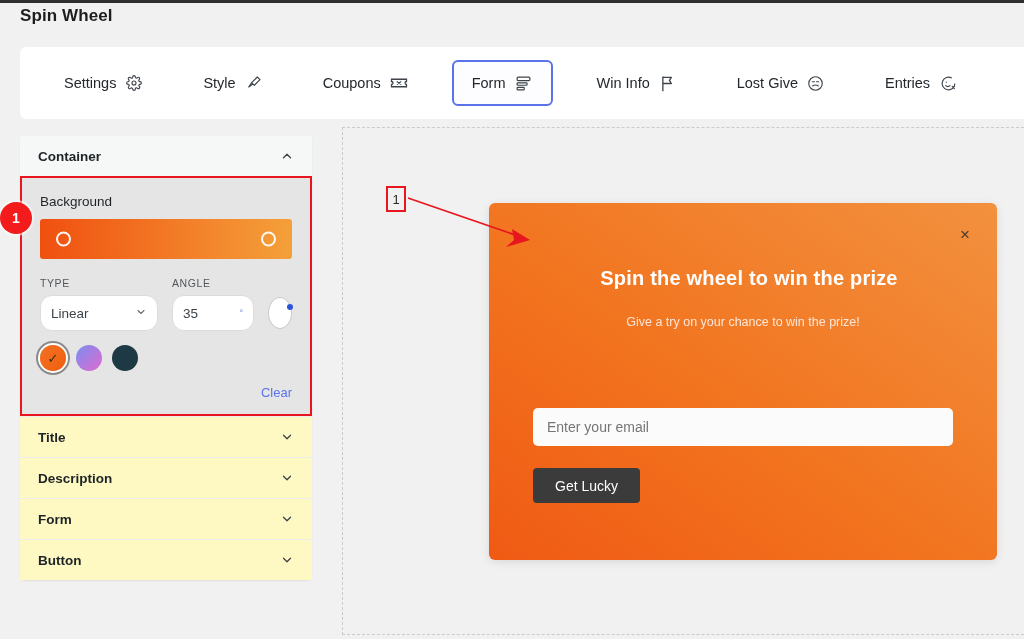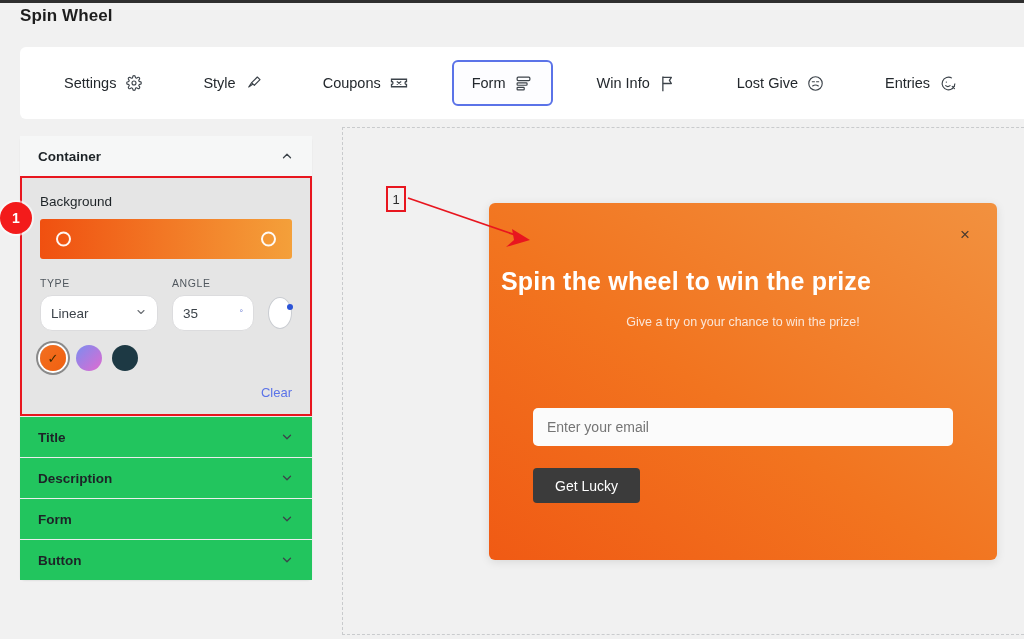--- a/index.html
+++ b/index.html
@@ -70,21 +70,21 @@
     overflow: visible;
   }
   .acc-head {
     height: 40px;
     display: flex; align-items: center; justify-content: space-between;
     padding: 0 18px;
     font-size: 13.5px; font-weight: bold; color: #1d2327;
     background: #f6f7f7;
     cursor: pointer;
   }
-  .acc-head.plain { background: #22c55e; }
+  .acc-head.plain { background: #fef9c3; }
   .acc-head .chev { color: #3c434a; display:flex; }
 
   .acc-divider { height:1px; background:#eceded; }
 
   
   .hl-wrap {
     position: relative;
     border: 2px solid #e8161f;
     margin: 0;
   }
@@ -190,22 +190,22 @@
     box-shadow: 0 2px 10px rgba(0,0,0,0.10);
   }
   .promo-close {
     position: absolute; right: 22px; top: 22px;
     width: 20px; height: 20px;
     color: #4a3b2f; font-size: 17px; line-height: 20px;
     text-align: center; cursor: pointer;
   }
   .promo-title {
     position: absolute; top: 64px; left: 12px; right: 0;
-    text-align: left;
-    font-size: 25px; font-weight: bold; color: #ffffff;
+    text-align: center;
+    font-size: 20px; font-weight: bold; color: #ffffff;
     letter-spacing: 0.2px;
   }
   .promo-sub {
     position: absolute; top: 112px; left: 0; right: 0;
     text-align: center;
     font-size: 12.5px; color: #fbe6d8;
   }
   .promo-input {
     position: absolute; left: 44px; width: 420px; height: 38px;
     background: #fbfbfb; border: none; border-radius: 5px;

